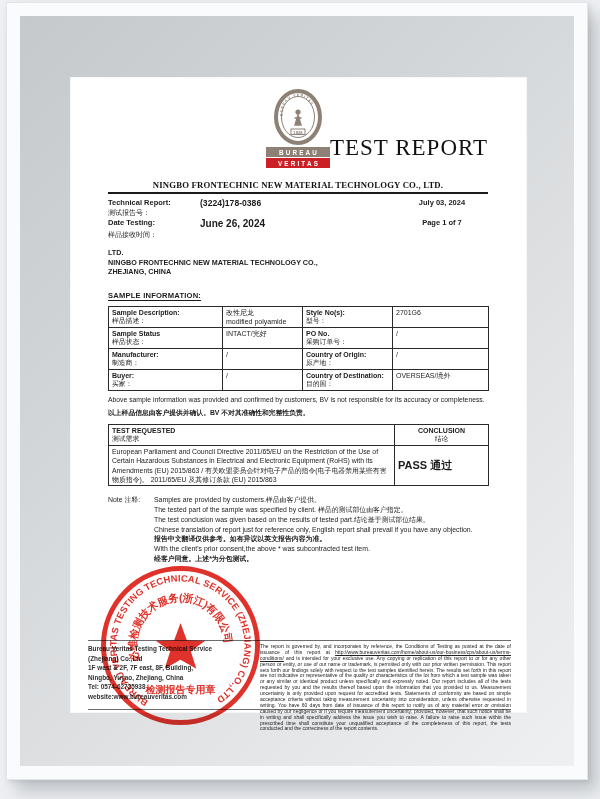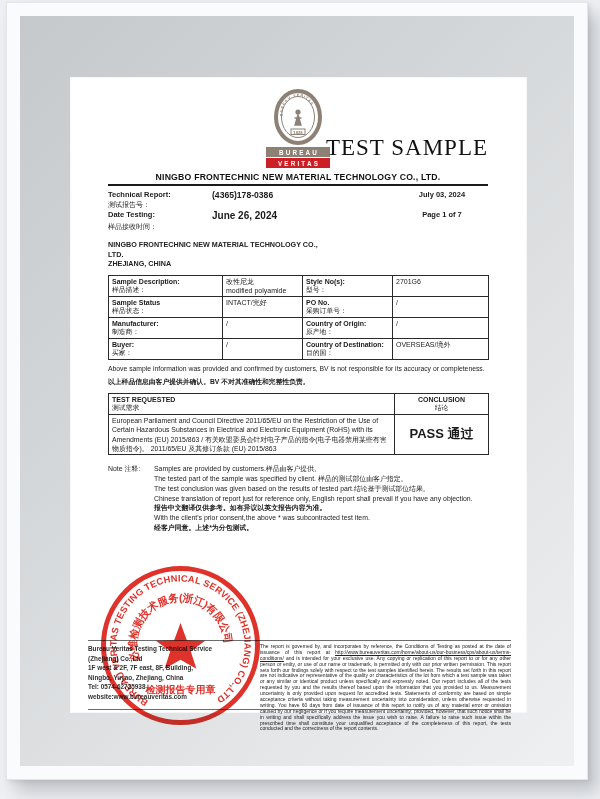--- a/index.html
+++ b/index.html
@@ -35,27 +35,27 @@
   .brand-box{width:62px;height:10px;display:flex;align-items:center;justify-content:center;
     color:#fff;font-size:6.3px;font-weight:bold;letter-spacing:2.2px;margin-top:1px;padding-left:2px;}
   .brand-gray{background:#8d8176;}
   .brand-red{background:#cb2026;}
   .test-report-title{
     position:absolute;right:0;top:58px;
     font-family:"Liberation Serif", serif;
     font-size:23px;letter-spacing:1px;color:#111;
   }
   .company-heading{
-    margin-top:4px;text-align:center;
-    font-family:Liberation Sans, sans-serif;
+    margin-top:12px;text-align:center;
+    font-family:Liberation Serif, serif;
     font-weight:bold;font-size:8.7px;letter-spacing:.2px;color:#111;
   }
   .heading-rule{border:none;border-top:2px solid #1a1a1a;margin:2px 0 4px 0;}
   
-  .meta-grid{display:grid;grid-template-columns:92px 1fr 92px;column-gap:12px;line-height:1.2;}
+  .meta-grid{display:grid;grid-template-columns:92px 1fr 92px;column-gap:0;line-height:1.2;}
   .meta-label{font-weight:bold;}
   .meta-cn{font-size:7px;color:#222;margin-top:1px;}
   .meta-value-strong{font-weight:bold;font-size:8.6px;}
   .meta-value{font-size:10px;font-weight:600;}
   .meta-right{text-align:center;font-weight:600;}
   
   .address{margin-top:9px;line-height:1.34;font-size:7.2px;font-weight:600;color:#222;}
   
   .section-heading{
     margin-top:14px;font-weight:bold;font-size:7.6px;
@@ -65,21 +65,21 @@
   table{border-collapse:collapse;width:380px;margin-top:6px;table-layout:fixed;}
   td,th{border:1px solid #2a2a2a;padding:1px 3px;vertical-align:top;text-align:left;
     font-size:7px;line-height:1.3;}
   .lbl-en{font-weight:bold;}
   .lbl-cn{font-size:6.8px;}
   .cell-val{white-space:pre-line;}
   col.c1{width:114px;}col.c2{width:80px;}col.c3{width:90px;}col.c4{width:96px;}
   col.s1{width:286px;}col.s2{width:94px;}
   .summary-head-right{text-align:center;font-weight:bold;}
   .summary-head-right .lbl-cn{font-weight:normal;}
-  .conclusion-cell{text-align:center;vertical-align:middle;font-weight:bold;font-size:13px;}
+  .conclusion-cell{text-align:left;vertical-align:middle;font-weight:bold;font-size:11px;}
   .requested-cell{font-size:6.9px;line-height:1.36;}
   
   .disclaimer{margin-top:5px;font-size:6.8px;line-height:1.3;}
   .disclaimer-cn{margin-top:3px;font-size:6.8px;font-weight:600;}
   
   .note{margin-top:9px;display:flex;font-size:6.9px;line-height:1.42;}
   .note-label{width:46px;flex:none;}
   .note-lines div{margin:0;}
   .note-strong{font-weight:600;}
   
@@ -117,49 +117,50 @@
         </text>
         <circle cx="25" cy="23" r="2.6" fill="#8d8176"></circle>
         <path d="M25 26 L22 36 L28 36 Z M21.5 29 L28.5 29" stroke="#8d8176" stroke-width="1.4" fill="#8d8176"></path>
         <rect x="18" y="40" width="14" height="5.5" fill="none" stroke="#8d8176" stroke-width="1"></rect>
         <text x="25" y="44.6" font-size="4.2" fill="#8d8176" text-anchor="middle" font-weight="bold">1828</text>
       </svg>
       <div class="brand-box brand-gray">BUREAU</div>
       <div class="brand-box brand-red">VERITAS</div>
     </div>
 
-    <div class="test-report-title">TEST SAMPLE</div>
+    <div class="test-report-title">TEST REPORT</div>
 
     <div class="company-heading">NINGBO FRONTECHNIC NEW MATERIAL TECHNOLOGY CO., LTD.</div>
     <hr class="heading-rule">
 
     <div class="meta-grid">
       <div class="meta-label">Technical Report:</div>
-      <div class="meta-value-strong">(4365)178-0386</div>
+      <div class="meta-value-strong">(3224)178-0386</div>
       <div class="meta-right">July 03, 2024</div>
 
       <div class="meta-cn">测试报告号：</div>
       <div></div>
         <div></div>
 
       <div class="meta-label">Date Testing:</div>
       <div class="meta-value">June 26, 2024</div>
       <div class="meta-right">Page 1 of 7</div>
 
       <div class="meta-cn">样品接收时间：</div>
       <div></div>
         <div></div>
     </div>
 
     <div class="address">
+      <div>LTD.</div>
       <div>NINGBO FRONTECHNIC NEW MATERIAL TECHNOLOGY CO.,</div>
-      <div>LTD.</div>
       <div>ZHEJIANG, CHINA</div>
     </div>
 
+    <div class="section-heading">SAMPLE INFORMATION:</div>
 
     <table>
       <colgroup>
           <col class="c1">
           <col class="c2">
           <col class="c3">
           <col class="c4">
         </colgroup>
       <tbody>
           <tr>

